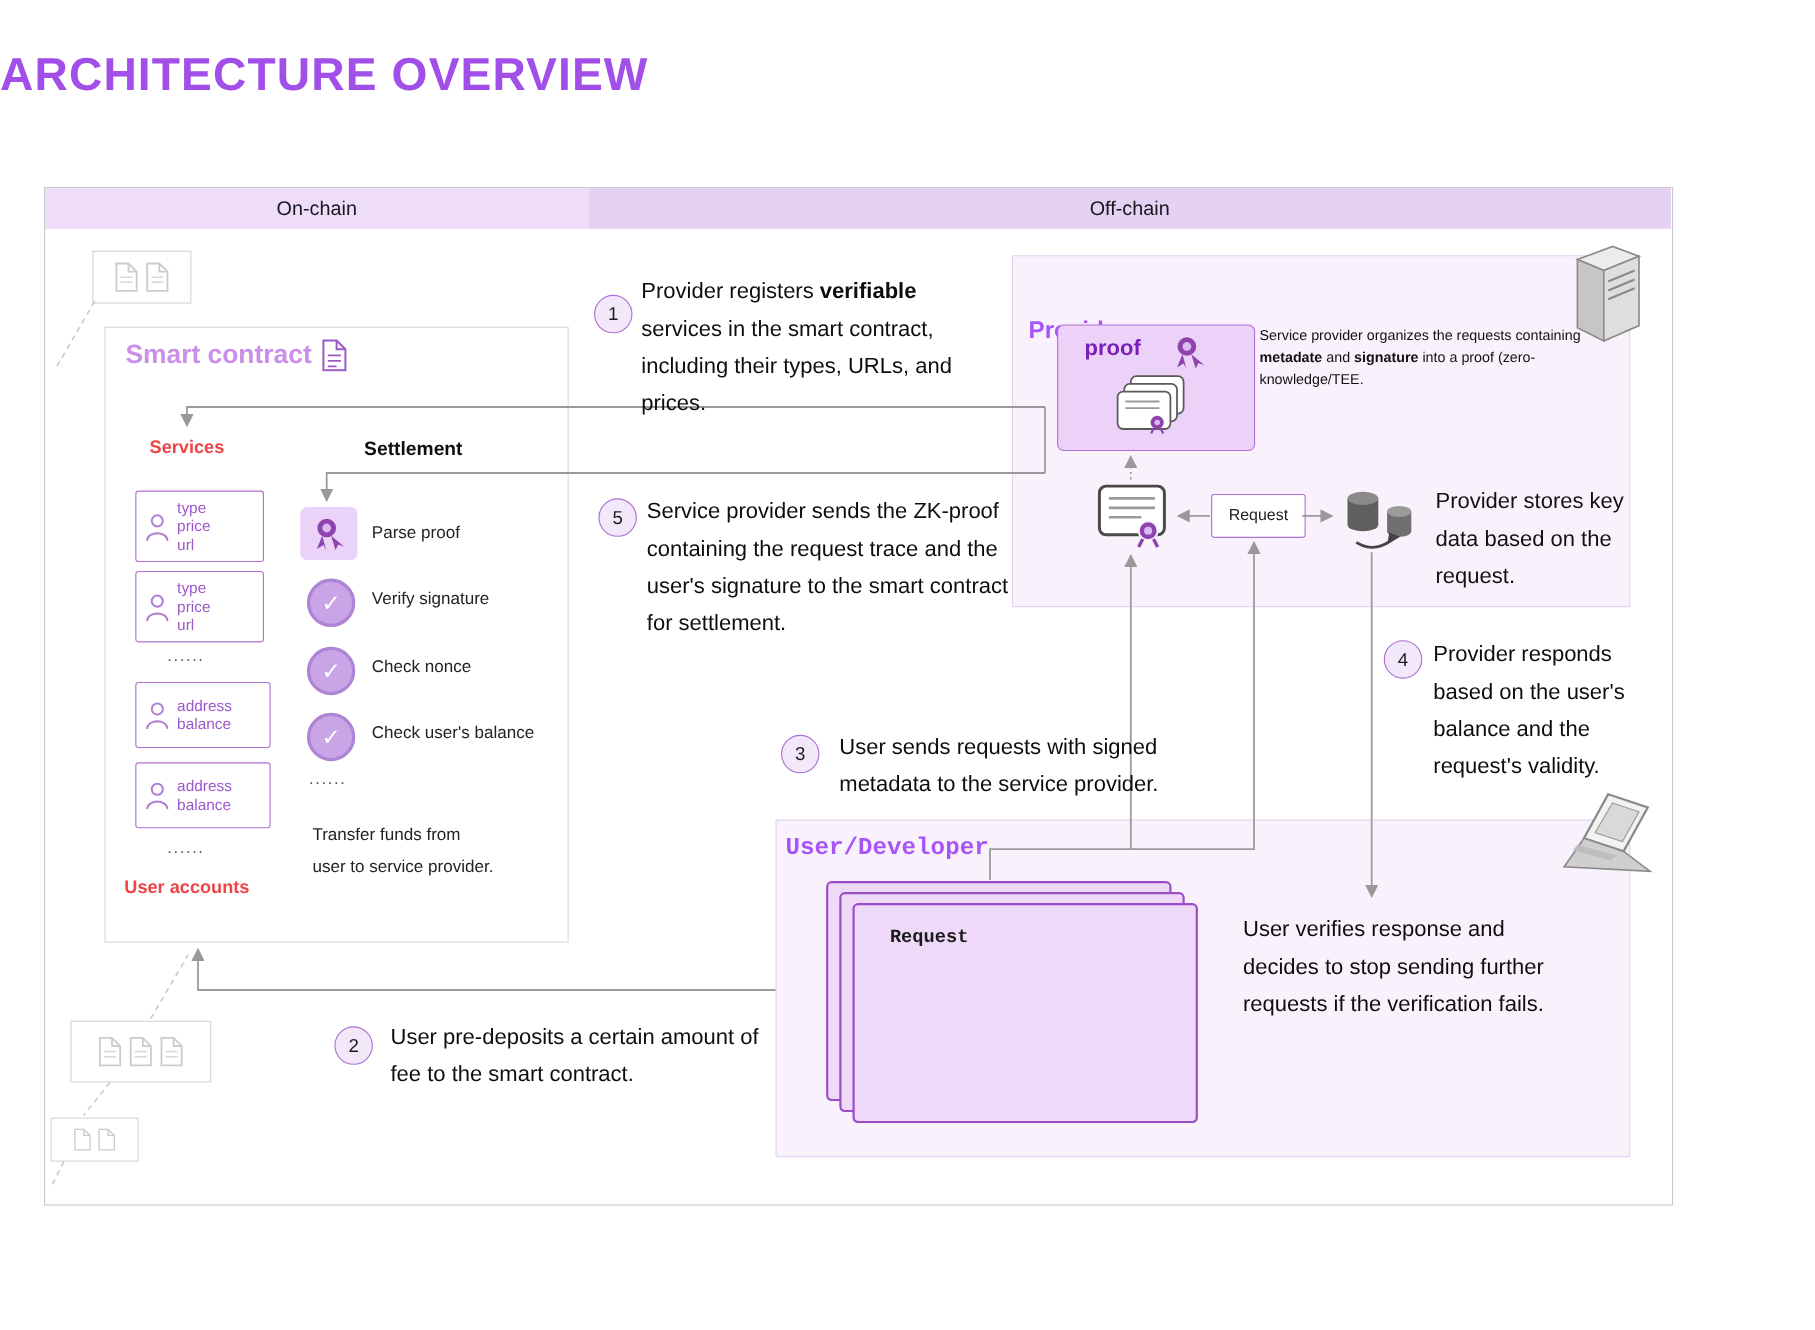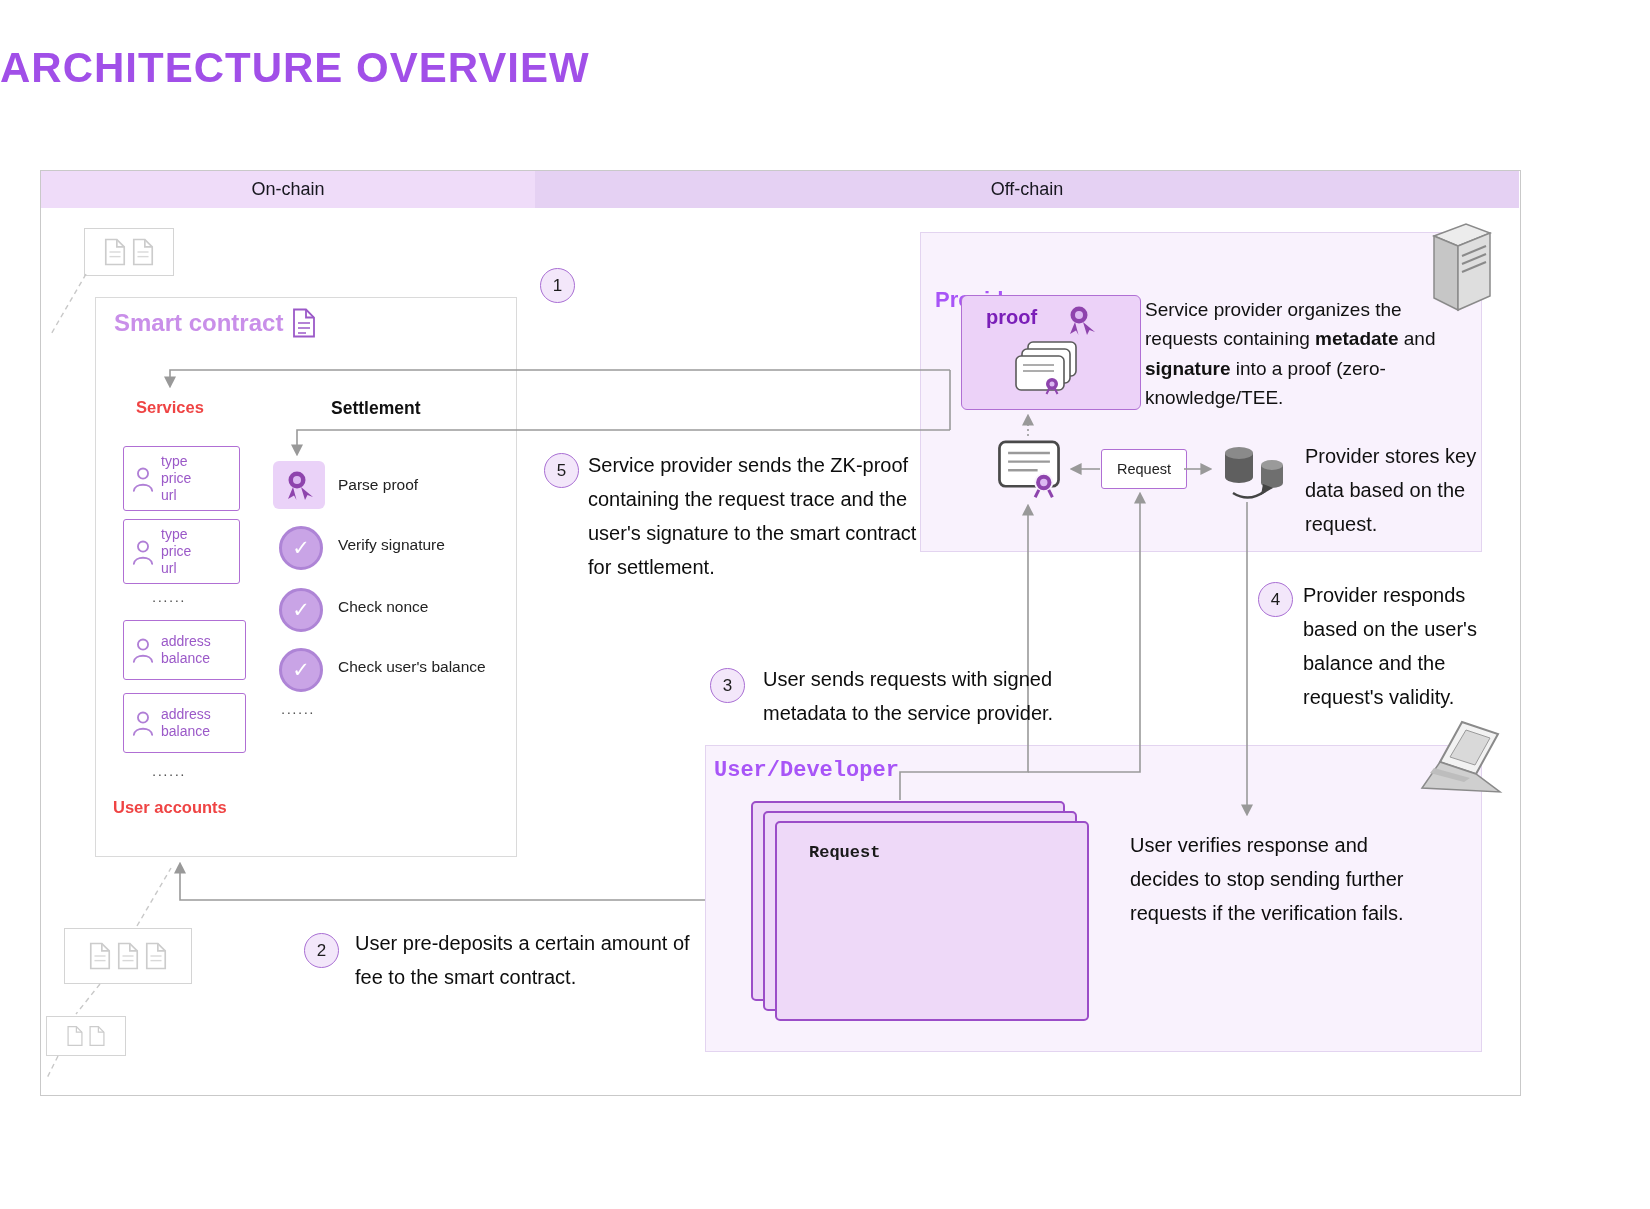--- a/index.html
+++ b/index.html
@@ -22,21 +22,21 @@
   .dots{position:absolute;color:#555;font-size:15px;letter-spacing:1.5px}
   .check{position:absolute;width:38px;height:38px;border-radius:50%;background:#c9a4e6;border:3px solid #ae84d6;
     color:#fff;display:flex;align-items:center;justify-content:center;font-size:21px;font-weight:bold}
   .step-label{position:absolute;font-size:15.5px;color:#222}
   .small-note{position:absolute;font-size:15.5px;color:#222;line-height:1.85}
   .proof-box{position:absolute;left:40px;top:62px;width:178px;height:113px;background:#ecd2f8;
     border:1.6px solid #b06fd4;border-radius:6px}
   .proof-label{position:absolute;left:24px;top:10px;font-size:20px;font-weight:bold;color:#7a1fb8}
   .request-box{position:absolute;background:#fff;border:1.6px solid #b06fd4;border-radius:3px;
     display:flex;align-items:center;justify-content:center;font-size:14.5px;color:#222}
-  .body-note{position:absolute;font-size:19px;color:#111;line-height:1.55}
+  .body-note{position:absolute;font-size:13px;color:#111;line-height:1.55}
   .badge{position:absolute;width:33px;height:33px;border-radius:50%;background:#f3e7fa;border:1.6px solid #a96fd4;
     display:flex;align-items:center;justify-content:center;font-size:17px;color:#1c1c1c;z-index:3}
   .ann{position:absolute;font-size:20px;color:#0d0d0d;line-height:1.7;z-index:3}
   .b{font-weight:bold}
   .card{position:absolute;width:310px;height:196px;background:#eed9f8;border:2px solid #9b4dc8;border-radius:5px}
   .meta-box{position:absolute;left:18px;top:52px;width:274px;height:128px;background:#fff;
     border:1.6px solid #3a3a3a;border-radius:15px}
   .meta-title{position:absolute;left:14px;top:13px;font-size:16px;font-weight:bold;color:#111}
   .meta-line{position:absolute;font-size:15px;color:#111}
   .overlay{position:absolute;left:0;top:0;z-index:2;pointer-events:none}
@@ -179,20 +179,24 @@
     <span class="check" style="left:183px;top:228px;">✓</span>
     <div class="step-label" style="left:242px;top:238px;">Verify signature</div>
 
     <span class="check" style="left:183px;top:290px;">✓</span>
     <div class="step-label" style="left:242px;top:300px;">Check nonce</div>
 
     <span class="check" style="left:183px;top:350px;">✓</span>
     <div class="step-label" style="left:242px;top:360px;">Check user's balance</div>
 
     <div class="dots" style="left:185px;top:402px;">......</div>
+    <div class="small-note" style="left:188px;top:448px;width:200px;">
+      <div>Transfer funds from</div>
+      <div>user to service provider.</div>
+    </div>
   </div>
 
   <div class="panel" style="left:920px;top:232px;width:560px;height:318px;">
     <div class="panel-title" style="left:14px;top:10px;margin-top:44px;">Provider</div>
 
     <div class="proof-box">
       <div class="proof-label">proof</div>
       <svg width="34" height="32" viewBox="0 0 32 32" style="position:absolute;left:102px;top:8px;">
           <circle cx="14" cy="11" r="8.5" fill="#8e44ad"></circle>
           <circle cx="14" cy="11" r="4" fill="#dcb9f2"></circle>
@@ -294,20 +298,23 @@
     </g>
     <g stroke="#c8c8c8" stroke-width="1.4" fill="none" stroke-dasharray="5 4">
       <path d="M 86 274 L 50 336"></path>
       <path d="M 137 926 L 171 868"></path>
       <path d="M 100 984 L 76 1014"></path>
       <path d="M 58 1056 L 46 1080"></path>
     </g>
   </svg>
 
   <span class="badge" style="left:540px;top:268px;">1</span>
+  <div class="ann" style="left:583px;top:248px;width:312px;">
+    <span>Provider registers </span><span class="b">verifiable</span><span> services in the smart contract, including their types, URLs, and prices.</span>
+  </div>
 
   <span class="badge" style="left:544px;top:453px;">5</span>
   <div class="ann" style="left:588px;top:448px;width:334px;">Service provider sends the ZK-proof containing the request trace and the user's signature to the smart contract for settlement.</div>
 
   <span class="badge" style="left:710px;top:668px;">3</span>
   <div class="ann" style="left:763px;top:662px;width:322px;">User sends requests with signed metadata to the service provider.</div>
 
   <span class="badge" style="left:1258px;top:582px;">4</span>
   <div class="ann" style="left:1303px;top:578px;width:208px;">Provider responds based on the user's balance and the request's validity.</div>
 

